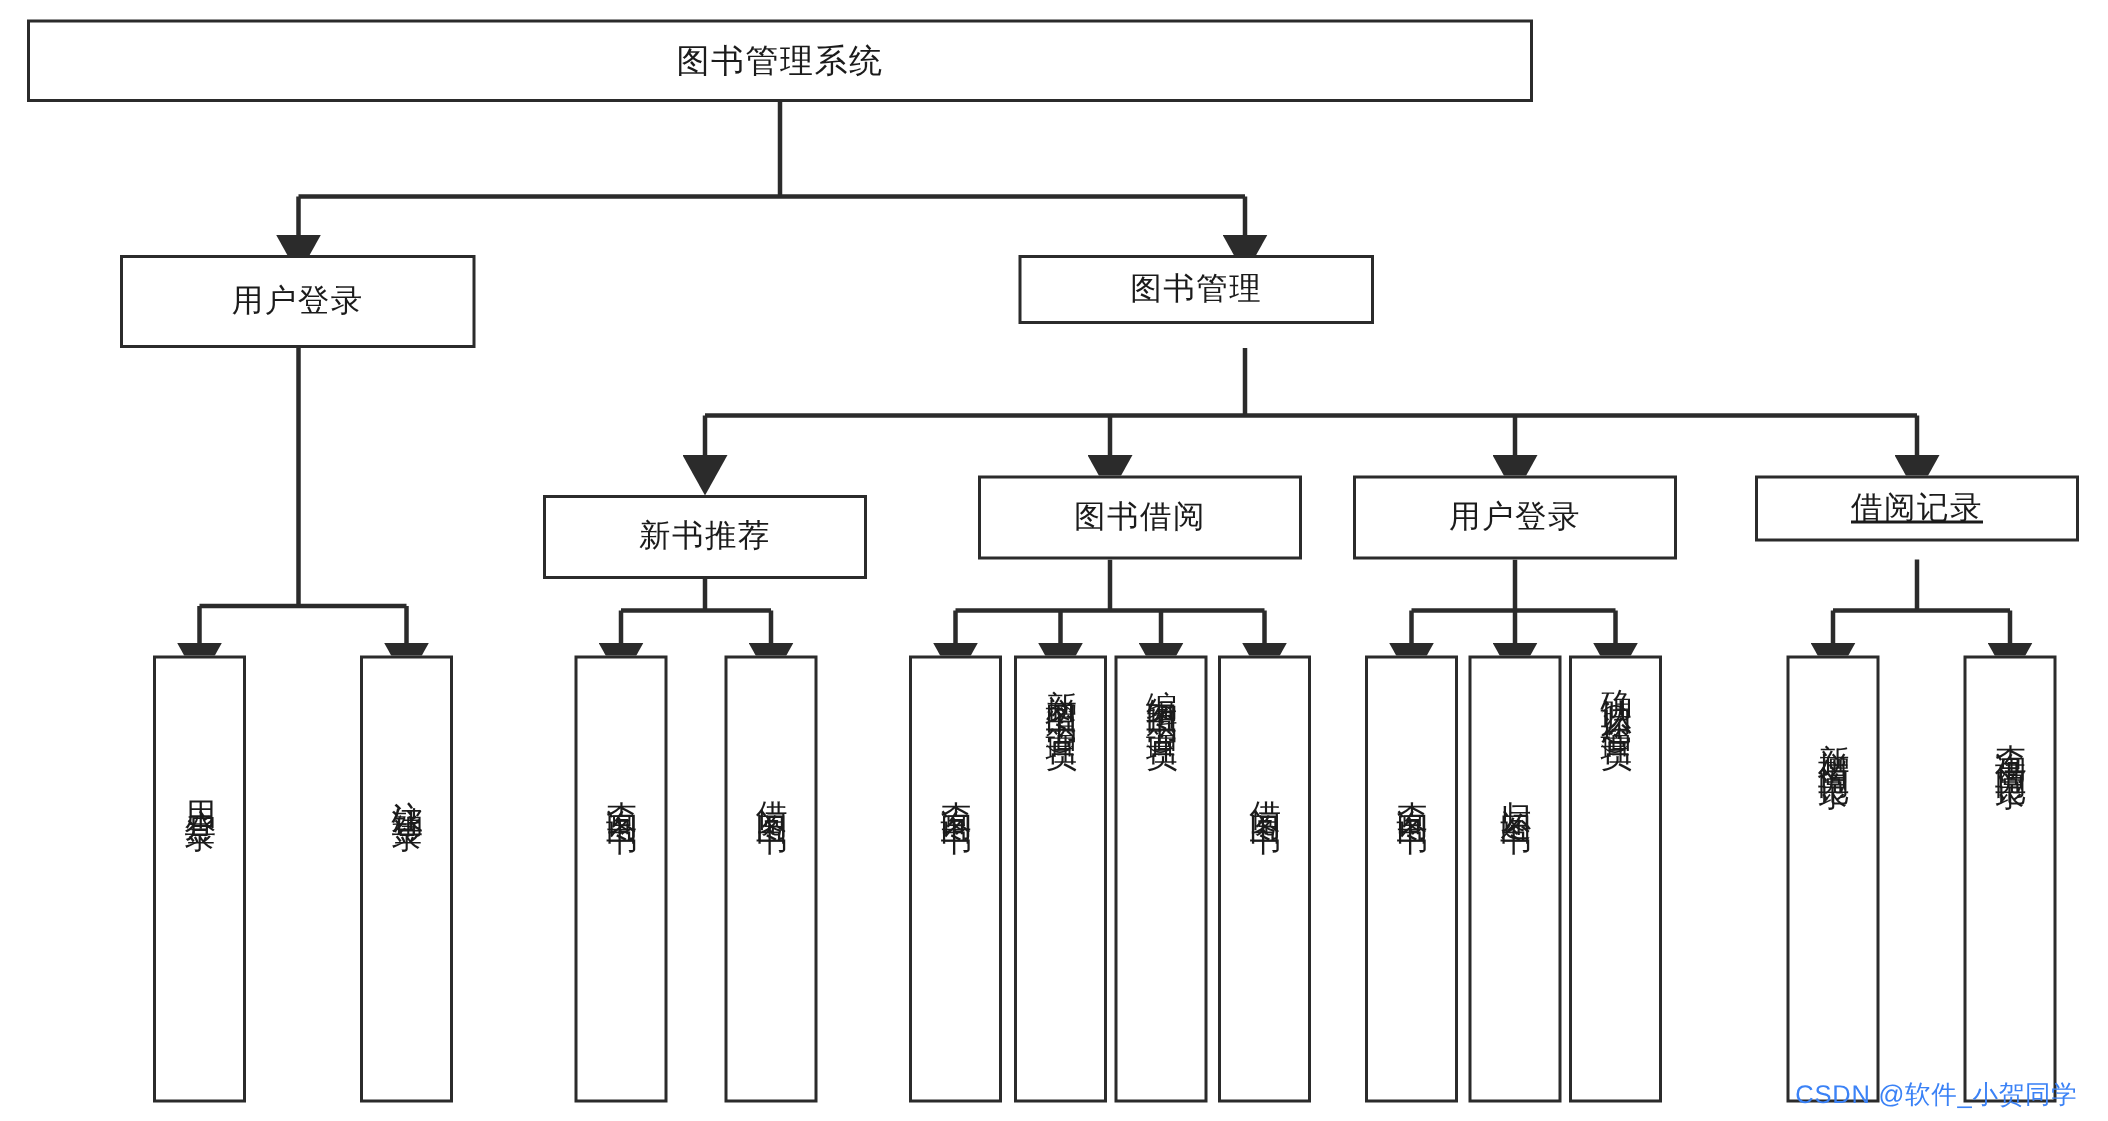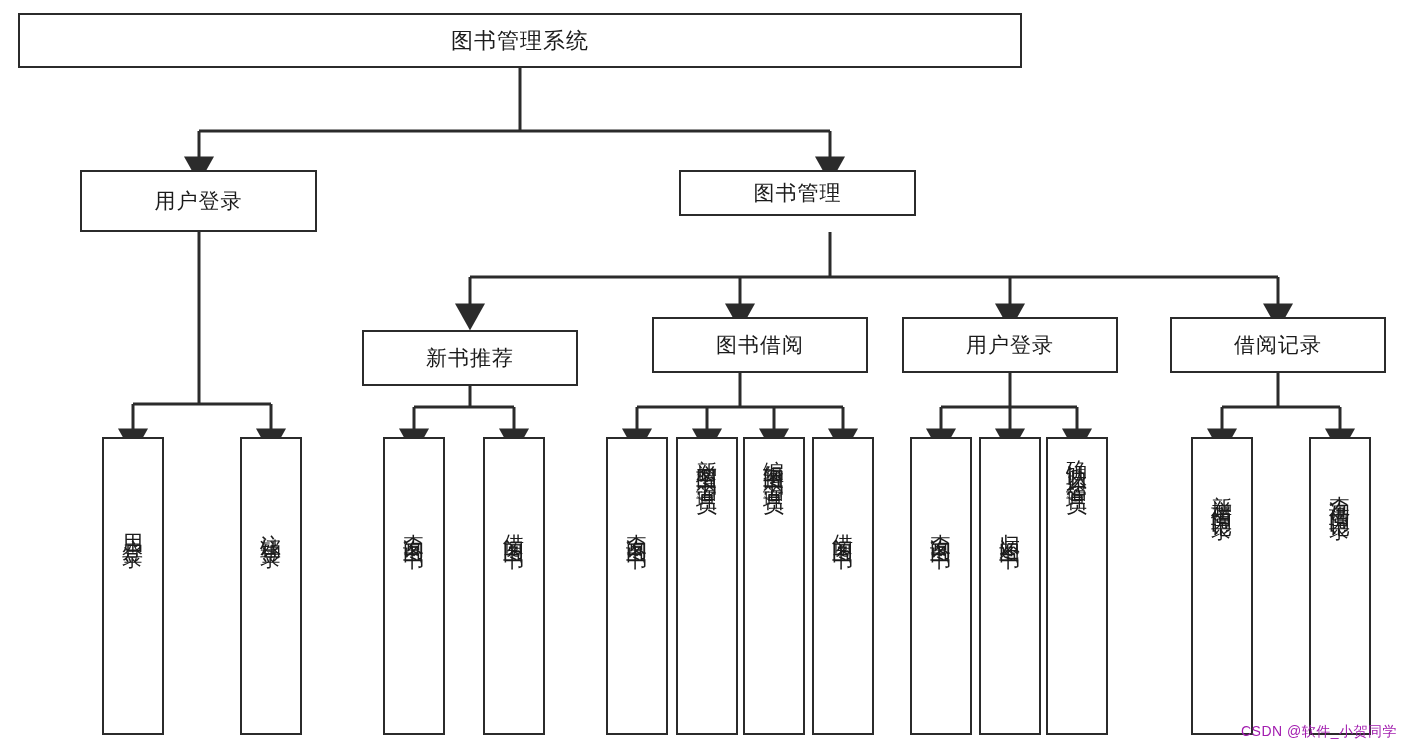--- a/index.html
+++ b/index.html
@@ -58,24 +58,24 @@
   .node.v .label {
     writing-mode: vertical-rl;
     text-orientation: upright;
     font-size: 21px;
     letter-spacing: 5px;
     line-height: 1;
     white-space: nowrap;
   }
   .watermark {
     position: absolute;
-    right: 8px;
+    right: 20px;
     bottom: 6px;
-    font-size: 14px;
-    color: #a21caf;
+    font-size: 17px;
+    color: #3b82f6;
     letter-spacing: 0.5px;
     white-space: nowrap;
   }
 </style>
 </head>
 <body>
 
 <div id="canvas">
 
   <svg id="edges" viewBox="0 0 1405 747" xmlns="http://www.w3.org/2000/svg">
@@ -145,21 +145,21 @@
   </div>
 
   <div class="node h" style="left:652px; top:317px; width:216px; height:56px;">
     <span class="label">图书借阅</span>
   </div>
 
   <div class="node h" style="left:902px; top:317px; width:216px; height:56px;">
     <span class="label">用户登录</span>
   </div>
 
-  <div class="node h" style="left:1170px; top:317px; width:216px; height:56px;">
+  <div class="node h" style="left:1170px; top:317px; width:216px; height:44px;text-decoration:underline;">
     <span class="label">借阅记录</span>
   </div>
 
   <div class="node v" style="left:102px; top:437px; width:62px; height:298px; padding-top:78px;">
     <span class="label">用户登录</span>
   </div>
 
   <div class="node v" style="left:240px; top:437px; width:62px; height:298px; padding-top:78px;">
     <span class="label">注销登录</span>
   </div>

